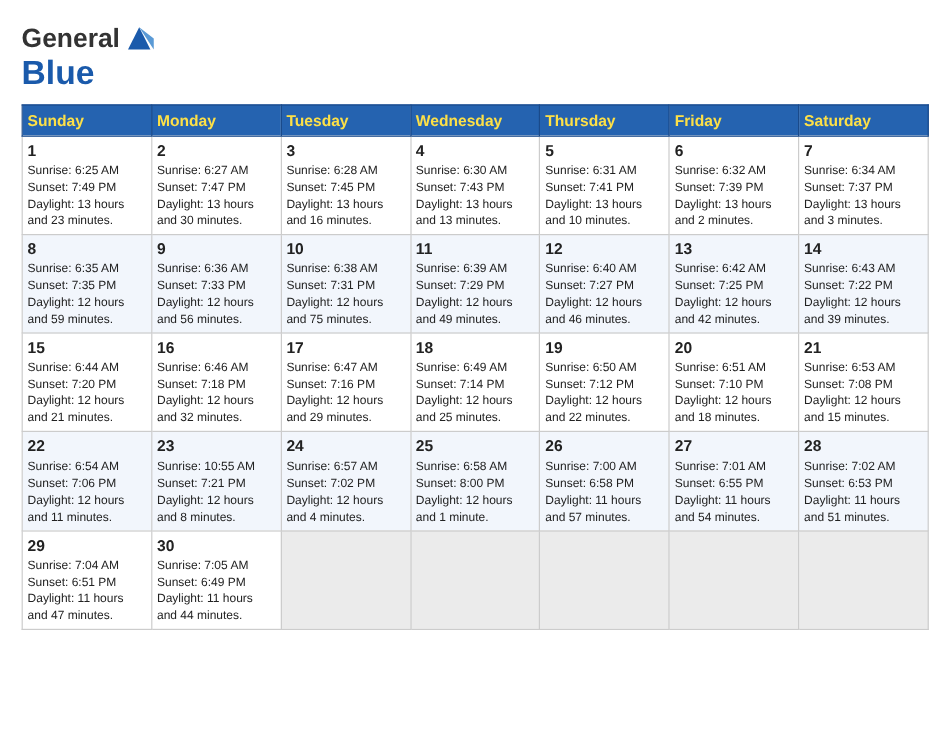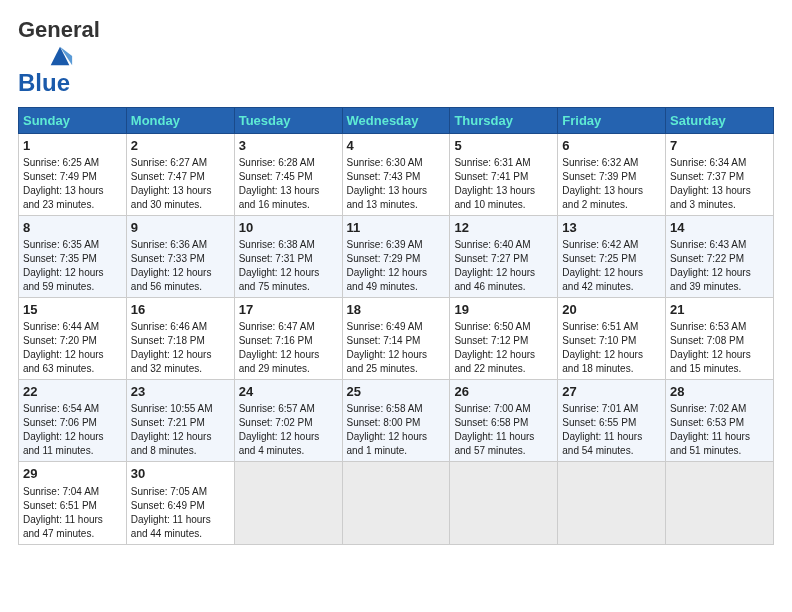--- a/index.html
+++ b/index.html
@@ -49,21 +49,21 @@
       font-size: 16px;
       color: #555;
     }
     table {
       width: 100%;
       border-collapse: collapse;
       font-size: 10.5px;
     }
     thead tr th {
       background-color: #2563b0;
-      color: #5eead4;
+      color: #fde047;
       padding: 5px 4px;
       text-align: left;
       font-size: 13px;
       font-weight: bold;
       border: 1px solid #1a4a8a;
     }
     tbody tr td {
       border: 1px solid #ccc;
       vertical-align: top;
       padding: 3px 4px;
@@ -92,30 +92,30 @@
       background: #ebebeb !important;
     }
   </style>
 </head>
 <body>
 
 <div class="container">
   <div class="header-area">
     <div class="logo">
       <div>
-        <div style="display:flex;align-items:center;flex-direction:column;">
+        <div style="display:flex;align-items:center;">
           <span class="logo-text">
             <span style="color:#333;">General</span>
           </span>
           <svg class="logo-icon" viewBox="0 0 30 30" xmlns="http://www.w3.org/2000/svg">
             <polygon points="5,25 15,5 25,25" fill="#1a5aab"></polygon>
             <polygon points="15,5 28,15 28,25" fill="#5a9ad6"></polygon>
           </svg>
         </div>
-        <div class="logo-text" style="color:#1a5aab;font-size:24px;font-weight:bold;">Blue</div>
+        <div class="logo-text" style="color:#1a5aab;font-size:28px;font-weight:bold;">Blue</div>
       </div>
     </div>
     <div class="title-area">
       <div class="month-title"></div>
       <div class="subtitle"></div>
     </div>
   </div>
 
   <table>
     <thead>
@@ -231,21 +231,21 @@
             <div>Daylight: 12 hours</div>
             <div>and 39 minutes.</div>
           </td>
         </tr>
         <tr>
           <td>
             <span class="day-num">15</span>
             <div>Sunrise: 6:44 AM</div>
             <div>Sunset: 7:20 PM</div>
             <div>Daylight: 12 hours</div>
-            <div>and 63 minutes.</div>
+            <div>and 21 minutes.</div>
           </td>
           <td>
             <span class="day-num">16</span>
             <div>Sunrise: 6:46 AM</div>
             <div>Sunset: 7:18 PM</div>
             <div>Daylight: 12 hours</div>
             <div>and 32 minutes.</div>
           </td>
           <td>
             <span class="day-num">17</span>

